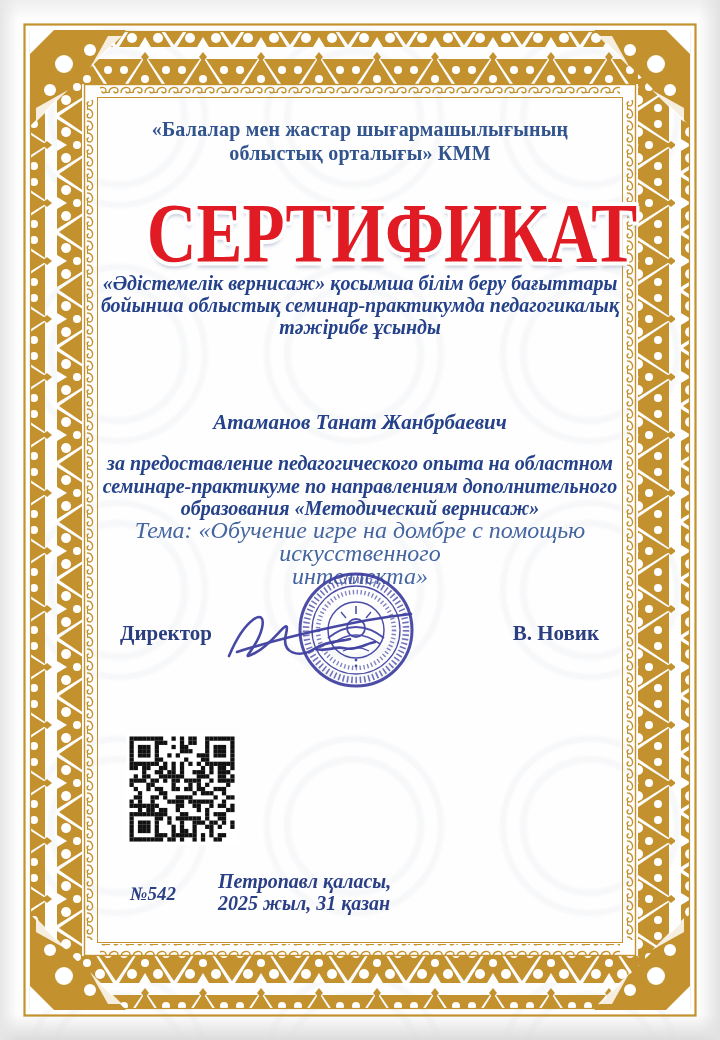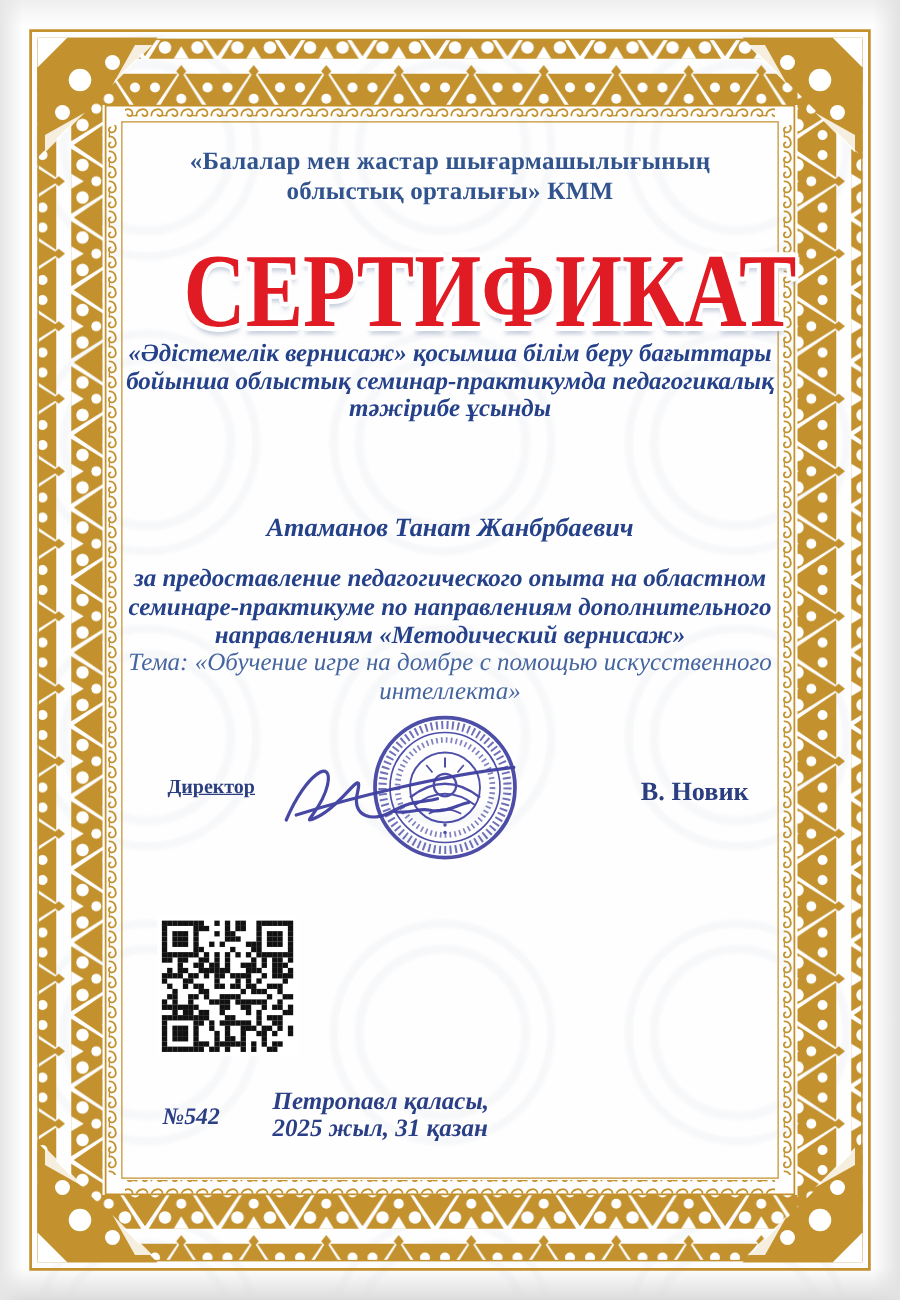--- a/index.html
+++ b/index.html
@@ -21,22 +21,22 @@
     transform:scale(.82,1);transform-origin:50% 50%;white-space:nowrap;
     text-shadow:-3px -3px 0 #fff,3px -3px 0 #fff,-3px 3px 0 #fff,3px 3px 0 #fff,
       -4px 0 0 #fff,4px 0 0 #fff,0 -4px 0 #fff,0 4px 0 #fff,0 6px 4px rgba(140,155,185,.5);
   }
   .b-it{font-style:italic;font-weight:bold;color:#24418a;}
   .l-it{font-style:italic;font-weight:normal;color:#44659f;}
   .p1{top:272px;font-size:20px;line-height:22px;}
   .p2{top:339px;font-size:20px;line-height:22px;}
   .name{top:398px;font-size:21px;line-height:24px;margin-top:12px;}
   .p3{top:452px;font-size:20px;line-height:22.5px;}
-  .p4{top:519px;font-size:20px;line-height:23px;}
-  .director-label{position:absolute;left:134px;top:621px;font-size:16px;font-weight:bold;color:#2b3f80;text-decoration:underline;}
+  .p4{top:519px;font-size:24px;line-height:23px;}
+  .director-label{position:absolute;left:120px;top:621px;font-size:21px;font-weight:bold;color:#2b3f80;}
   .director-name{position:absolute;right:121px;top:621px;font-size:21px;font-weight:bold;color:#2b3f80;text-align:right;}
   .stamp{position:absolute;left:215px;top:556px;}
   .qr{position:absolute;left:126px;top:733px;background:#fff;}
   .cert-no{position:absolute;left:130px;top:883px;font-size:19px;font-style:italic;font-weight:bold;color:#2a3f85;}
   .date{position:absolute;left:218px;width:300px;top:870px;text-align:left;
         font-size:20px;line-height:22px;font-style:italic;font-weight:bold;color:#2a3f85;}
   .line{display:block;}
 </style>
 </head>
 <body>
@@ -124,21 +124,21 @@
     <span class="line">бойынша облыстық семинар-практикумда педагогикалық</span>
     <span class="line">тәжірибе ұсынды</span>
   </div>
 
 
   <div class="txt name b-it">Атаманов Танат Жанбрбаевич</div>
 
   <div class="txt p3 b-it">
     <span class="line">за предоставление педагогического опыта на областном</span>
     <span class="line">семинаре-практикуме по направлениям дополнительного</span>
-    <span class="line">направлениям «Методический вернисаж»</span>
+    <span class="line">образования «Методический вернисаж»</span>
   </div>
 
   <div class="txt p4 l-it">
     <span class="line">Тема: «Обучение игре на домбре с помощью искусственного</span>
     <span class="line">интеллекта»</span>
   </div>
 
   <div class="director-label">Директор</div>
   <div class="director-name">В. Новик</div>
 

